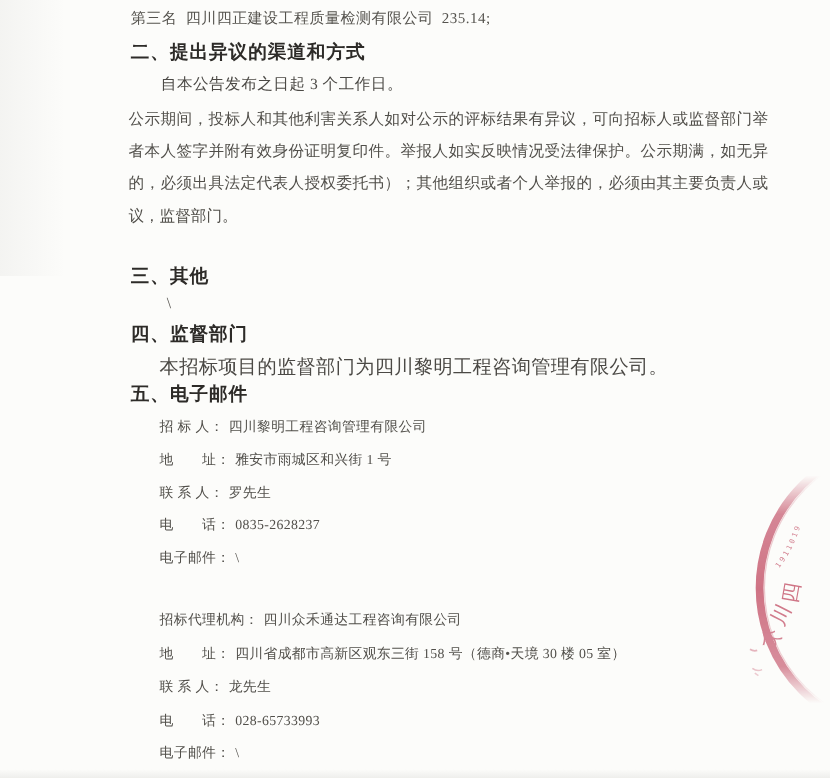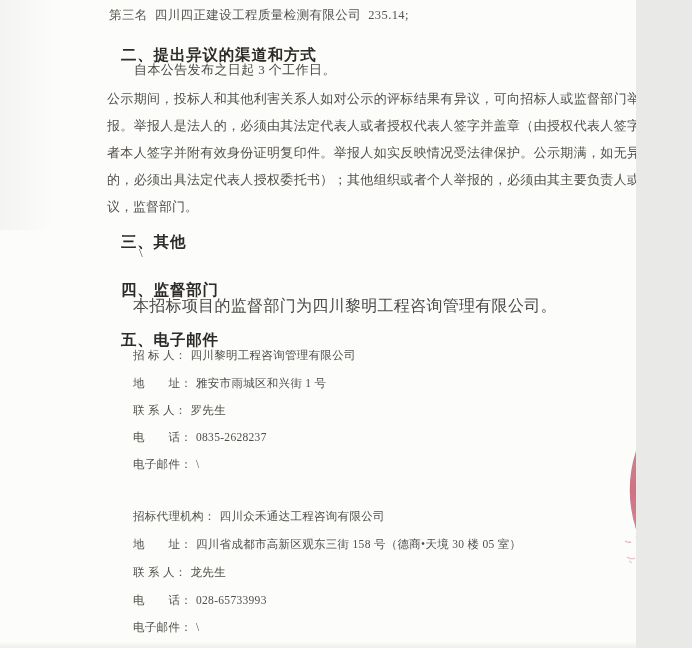--- a/index.html
+++ b/index.html
@@ -1,37 +1,37 @@
 <!DOCTYPE html>
 <html><head>
 <meta charset="utf-8">
 <style>
   html,body{margin:0;padding:0;background:#e9e9e7;}
   .page{
     position:relative;
-    width:636px;height:648px;
+    width:692px;height:648px;
     background:#fcfcfa;
     font-family:"Liberation Serif","DejaVu Serif",serif;
     color:#4b4945;
     overflow:hidden;
   }
   .artifact-left{
     position:absolute;left:0;top:0;width:54px;height:230px;
     background:linear-gradient(90deg,rgba(205,205,202,0.18),rgba(205,205,202,0));
     pointer-events:none;
   }
   .artifact-bottom{
     position:absolute;left:0;bottom:0;width:692px;height:7px;
     background:linear-gradient(0deg,rgba(200,200,197,0.25),rgba(200,200,197,0));
     pointer-events:none;
   }
   .abs{position:absolute;white-space:nowrap;}
   .top-line{left:109px;top:7px;font-size:12.5px;letter-spacing:0.4px;white-space:pre;color:#55534e;}
   .heading{
-    position:absolute;left:109px;margin:12px;
+    position:absolute;left:109px;margin:0;
     font-family:"Liberation Sans","DejaVu Sans",sans-serif;
     font-size:15.5px;font-weight:bold;color:#2d2b28;letter-spacing:0.8px;
     white-space:nowrap;
   }
   .h-objection{top:33px;}
   .h-other{top:220px;}
   .h-supervision{top:268px;}
   .h-contact{top:318px;}
   .period{left:134px;top:61px;font-size:13px;letter-spacing:0.4px;}
   .para{position:absolute;left:107px;top:85px;width:533px;font-size:13px;color:#514f4a;}
@@ -53,21 +53,20 @@
   <div class="artifact-left"></div>
   <div class="artifact-bottom"></div>
 
   <div class="abs top-line">第三名  四川四正建设工程质量检测有限公司  235.14;</div>
 
   <h2 class="heading h-objection">二、提出异议的渠道和方式</h2>
   <div class="abs period">自本公告发布之日起 3 个工作日。</div>
 
   <div class="para">
     <div class="pl">公示期间，投标人和其他利害关系人如对公示的评标结果有异议，可向招标人或监督部门举</div>
-    <div class="pl">报。举报人是法人的，必须由其法定代表人或者授权代表人签字并盖章（由授权代表人签字</div>
     <div class="pl">者本人签字并附有效身份证明复印件。举报人如实反映情况受法律保护。公示期满，如无异</div>
     <div class="pl">的，必须出具法定代表人授权委托书）；其他组织或者个人举报的，必须由其主要负责人或</div>
     <div class="pl last">议，监督部门。</div>
   </div>
 
   <h2 class="heading h-other">三、其他</h2>
   <div class="abs backslash">\</div>
 
   <h2 class="heading h-supervision">四、监督部门</h2>
   <div class="abs supervision-text">本招标项目的监督部门为四川黎明工程咨询管理有限公司。</div>

